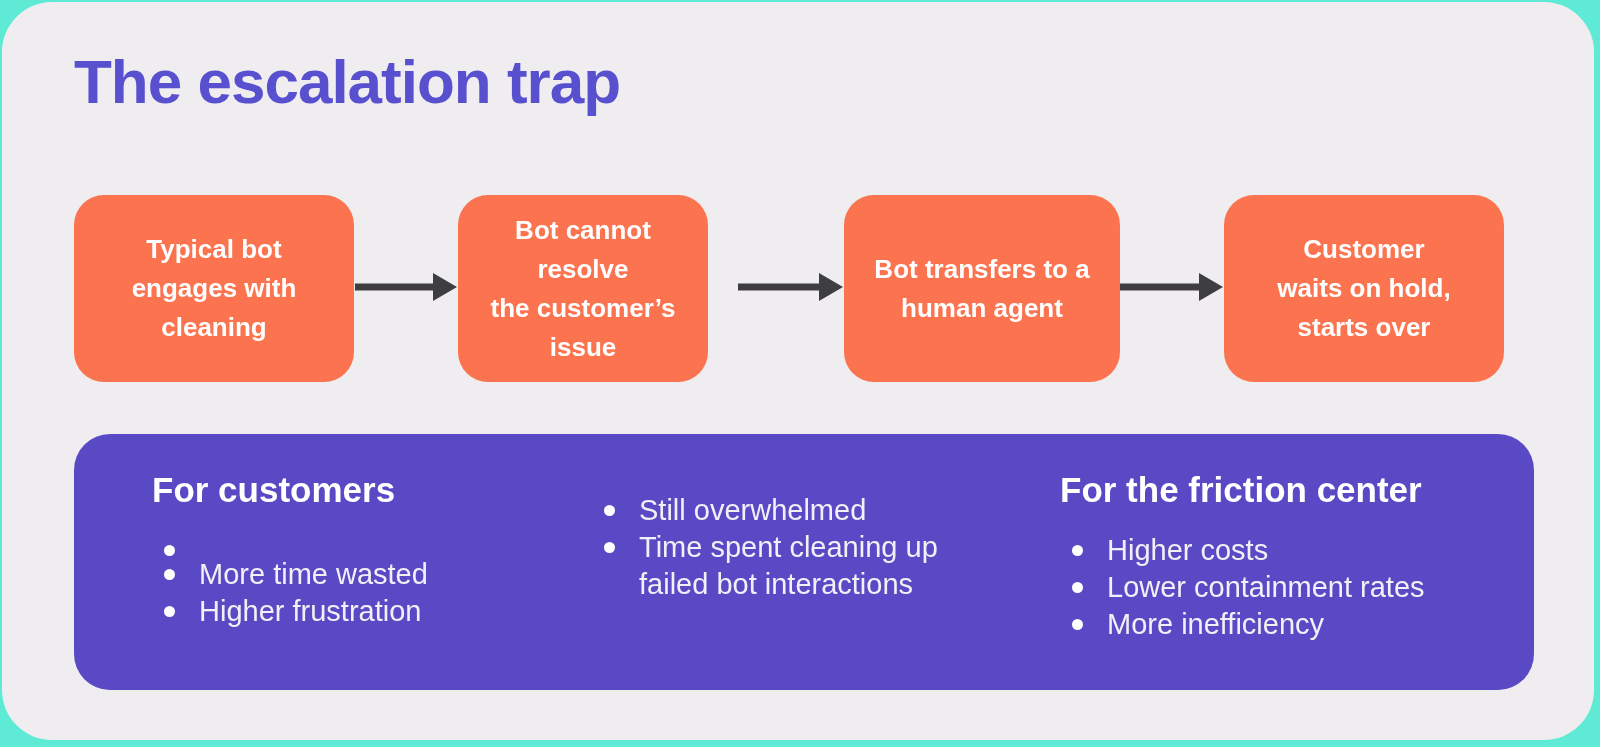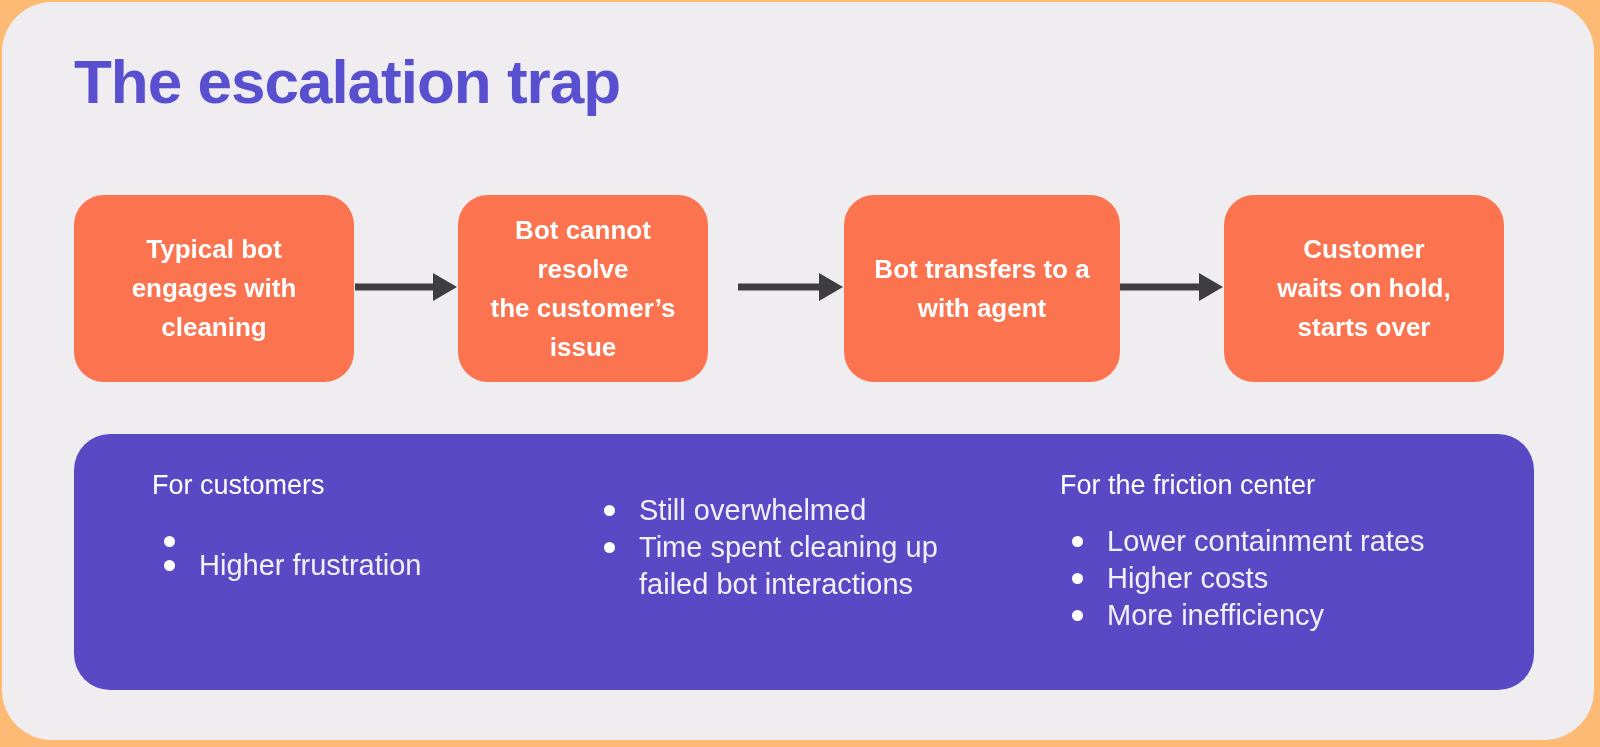--- a/index.html
+++ b/index.html
@@ -1,18 +1,18 @@
 <!DOCTYPE html>
 <html><head>
 <meta charset="utf-8">
 <style>
   * { margin: 0; padding: 0; box-sizing: border-box; }
   html, body { width: 1600px; height: 747px; background: #ffffff; font-family: "Liberation Sans", sans-serif; overflow: hidden; }
 
-  .stage { position: relative; width: 1600px; height: 747px; background: #fdba74; }
+  .stage { position: relative; width: 1600px; height: 747px; background: #5eead4; }
 
   .card {
     position: absolute; left: 2px; top: 2px; width: 1592px; height: 738px;
     background: #EFEDF0; border-radius: 50px;
   }
 
   .page-title {
     position: absolute; left: 72px; top: 44px;
     font-size: 62px; font-weight: 700; letter-spacing: -1px;
     color: #5850CE;
@@ -48,21 +48,21 @@
   }
 
   .panel {
     position: absolute; left: 72px; top: 432px; width: 1460px; height: 256px;
     background: #5A49C5; border-radius: 36px;
   }
   .panel-col { position: absolute; top: 36px; color: #ffffff; }
   .col-1 { left: 78px;  width: 430px; }
   .col-2 { left: 518px; width: 450px; }
   .col-3 { left: 986px; width: 460px; }
-  .panel-heading { font-size: 27px; font-weight: 400; color: #ffffff; }
+  .panel-heading { font-size: 35px; font-weight: 700; color: #ffffff; }
   .bullets { margin-top: 22px; }
   .bullet { display: flex; align-items: flex-start; }
   .dot {
     flex: 0 0 auto; width: 11px; height: 11px; border-radius: 50%;
     background: #ffffff; margin: 13px 0 0 12px;
   }
   .bullet-text {
     margin-left: 24px; font-size: 29px; line-height: 37px;
     color: #F2EFF6; white-space: pre-wrap;
   }
@@ -88,39 +88,43 @@
       <div class="flow-step step-2">Bot cannot resolve
 the customer’s
 issue</div>
 
       <div class="arrow arrow-2">
         <div class="arrow-shaft"></div>
         <div class="arrow-head"></div>
       </div>
 
       <div class="flow-step step-3">Bot transfers to a
-with agent</div>
+human agent</div>
 
       <div class="arrow arrow-3">
         <div class="arrow-shaft"></div>
         <div class="arrow-head"></div>
       </div>
 
       <div class="flow-step step-4">Customer
 waits on hold,
 starts over</div>
     </div>
 
     <div class="panel">
 
       <div class="panel-col col-1">
         <div class="panel-heading">For customers</div>
         <div class="bullets">
           <div class="bullet">
             <span class="dot"></span>
+          </div>
+          <div class="bullet">
+            <span class="dot"></span>
+            <span class="bullet-text">More time wasted</span>
           </div>
           <div class="bullet">
             <span class="dot"></span>
             <span class="bullet-text">Higher frustration</span>
           </div>
         </div>
       </div>
 
       <div class="panel-col col-2">
         <div class="bullets">
@@ -134,25 +138,25 @@
 failed bot interactions</span>
           </div>
         </div>
       </div>
 
       <div class="panel-col col-3">
         <div class="panel-heading">For the friction center</div>
         <div class="bullets">
           <div class="bullet">
             <span class="dot"></span>
-            <span class="bullet-text">Lower containment rates</span>
+            <span class="bullet-text">Higher costs</span>
           </div>
           <div class="bullet">
             <span class="dot"></span>
-            <span class="bullet-text">Higher costs</span>
+            <span class="bullet-text">Lower containment rates</span>
           </div>
           <div class="bullet">
             <span class="dot"></span>
             <span class="bullet-text">More inefficiency</span>
           </div>
         </div>
       </div>
 
     </div>
   </div>

